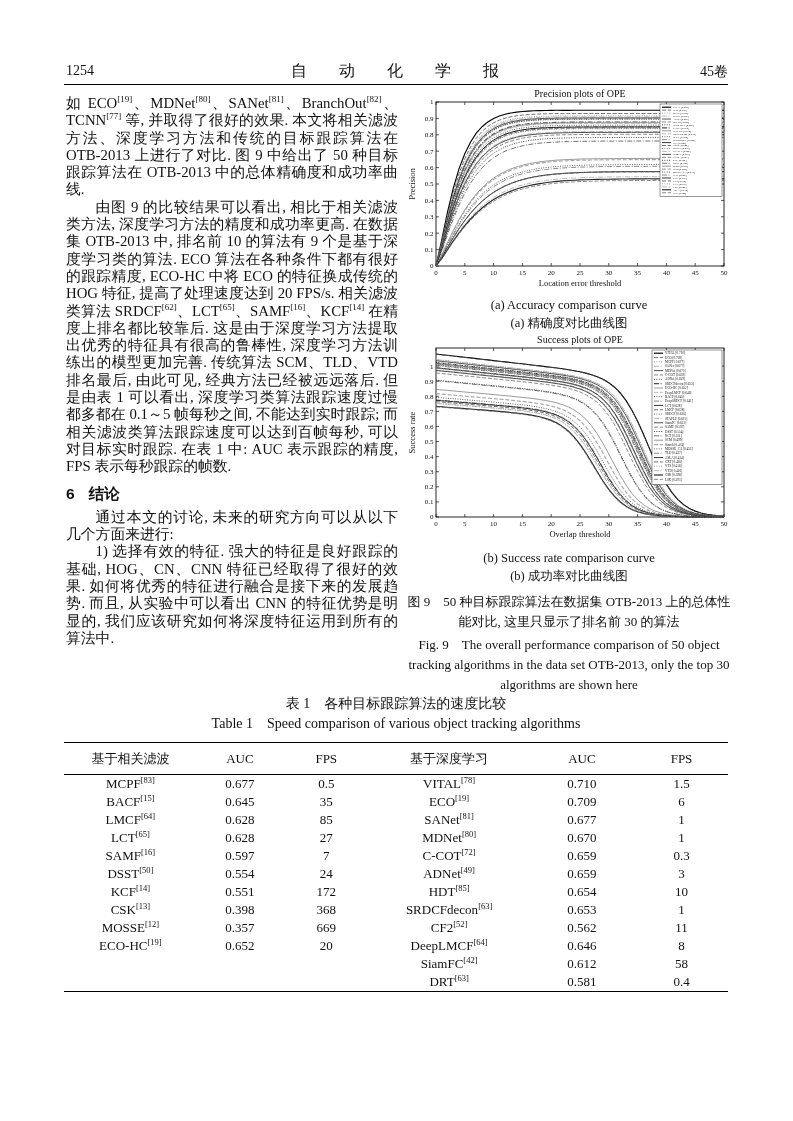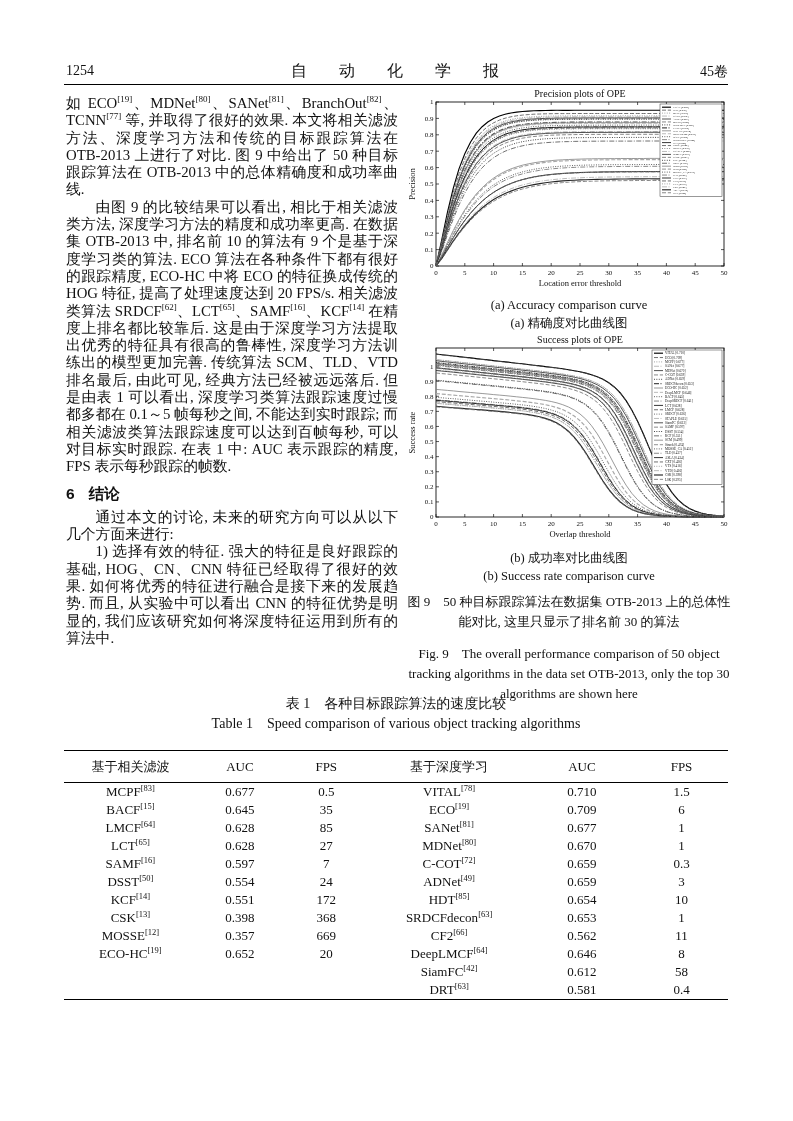--- a/index.html
+++ b/index.html
@@ -19,21 +19,21 @@
   .sec-head{margin:9px 0 7px 0;font-family:"Liberation Sans","DejaVu Sans",sans-serif;font-weight:bold;font-size:15.5px;}
   .sec-head .no{margin-right:14px;}
   
   #rightcol{position:absolute;left:406px;top:88px;width:326px;}
   .chart-svg{display:block;}
   .cap{width:326px;text-align:center;font-size:12.5px;line-height:16px;margin-top:2px;}
   .figcap{width:326px;text-align:center;font-size:13px;line-height:20px;margin-top:8px;}
   
   #tablewrap{position:absolute;left:64px;top:694px;width:664px;}
   .tbl-title{width:100%;text-align:center;font-size:14px;line-height:20px;margin:0;}
-  table.speed{width:100%;border-collapse:collapse;margin-top:16px;
+  table.speed{width:100%;border-collapse:collapse;margin-top:8px;
               border-top:1.6px solid #000;border-bottom:1.6px solid #000;font-size:13px;}
   table.speed thead th{font-weight:normal;border-bottom:0.9px solid #000;height:29px;text-align:center;}
   table.speed td{height:18px;text-align:center;padding:0;}
   table.speed sup{font-size:8.5px;line-height:0;}
 </style>
 </head>
 <body>
 
 <div id="page">
 
@@ -376,24 +376,24 @@
         <text x="259" y="127.13799999999999" font-size="3.3" font-family="'Liberation Serif','DejaVu Serif',serif" fill="#111">CXT [0.426]</text>
         <line x1="248" y1="130.29999999999998" x2="257" y2="130.29999999999998" stroke="#808080" stroke-width="0.8" stroke-dasharray="0.9,1.5"></line>
         <text x="259" y="131.48799999999997" font-size="3.3" font-family="'Liberation Serif','DejaVu Serif',serif" fill="#111">VTS [0.416]</text>
         <line x1="248" y1="134.64999999999998" x2="257" y2="134.64999999999998" stroke="#a8a8a8" stroke-width="0.8" stroke-dasharray="5,1.5,1,1.5"></line>
         <text x="259" y="135.83799999999997" font-size="3.3" font-family="'Liberation Serif','DejaVu Serif',serif" fill="#111">VTD [0.416]</text>
         <line x1="248" y1="138.99999999999997" x2="257" y2="138.99999999999997" stroke="#262626" stroke-width="1.15"></line>
         <text x="259" y="140.18799999999996" font-size="3.3" font-family="'Liberation Serif','DejaVu Serif',serif" fill="#111">CSK [0.398]</text>
         <line x1="248" y1="143.35" x2="257" y2="143.35" stroke="#6b6b6b" stroke-width="0.8" stroke-dasharray="4,1.8"></line>
         <text x="259" y="144.53799999999998" font-size="3.3" font-family="'Liberation Serif','DejaVu Serif',serif" fill="#111">LSK [0.395]</text>
       </svg>
+    <div class="cap">(b) Success rate comparison curve</div>
     <div class="cap">(b) 成功率对比曲线图</div>
-    <div class="cap">(b) Success rate comparison curve</div>
     <div class="figcap">图 9　50 种目标跟踪算法在数据集 OTB-2013 上的总体性能对比, 这里只显示了排名前 30 的算法</div>
-    <div class="figcap" style="margin-top:12px">Fig. 9　The overall performance comparison of 50 object tracking algorithms in the data set OTB-2013, only the top 30 algorithms are shown here</div>
+    <div class="figcap" style="margin-top:3px">Fig. 9　The overall performance comparison of 50 object tracking algorithms in the data set OTB-2013, only the top 30 algorithms are shown here</div>
   </div>
 
   <div id="tablewrap">
     <div class="tbl-title">表 1　各种目标跟踪算法的速度比较</div>
     <div class="tbl-title">Table 1　Speed comparison of various object tracking algorithms</div>
     <table class="speed">
       <colgroup>
         <col style="width:20%">
           <col style="width:13%">
           <col style="width:13%">
@@ -473,21 +473,21 @@
             <td>0.398</td>
             <td>368</td>
             <td>SRDCFdecon<sup>[63]</sup></td>
             <td>0.653</td>
             <td>1</td>
           </tr>
           <tr>
             <td>MOSSE<sup>[12]</sup></td>
             <td>0.357</td>
             <td>669</td>
-            <td>CF2<sup>[66]</sup></td>
+            <td>CF2<sup>[52]</sup></td>
             <td>0.562</td>
             <td>11</td>
           </tr>
           <tr>
             <td>ECO-HC<sup>[19]</sup></td>
             <td>0.652</td>
             <td>20</td>
             <td>DeepLMCF<sup>[64]</sup></td>
             <td>0.646</td>
             <td>8</td>

